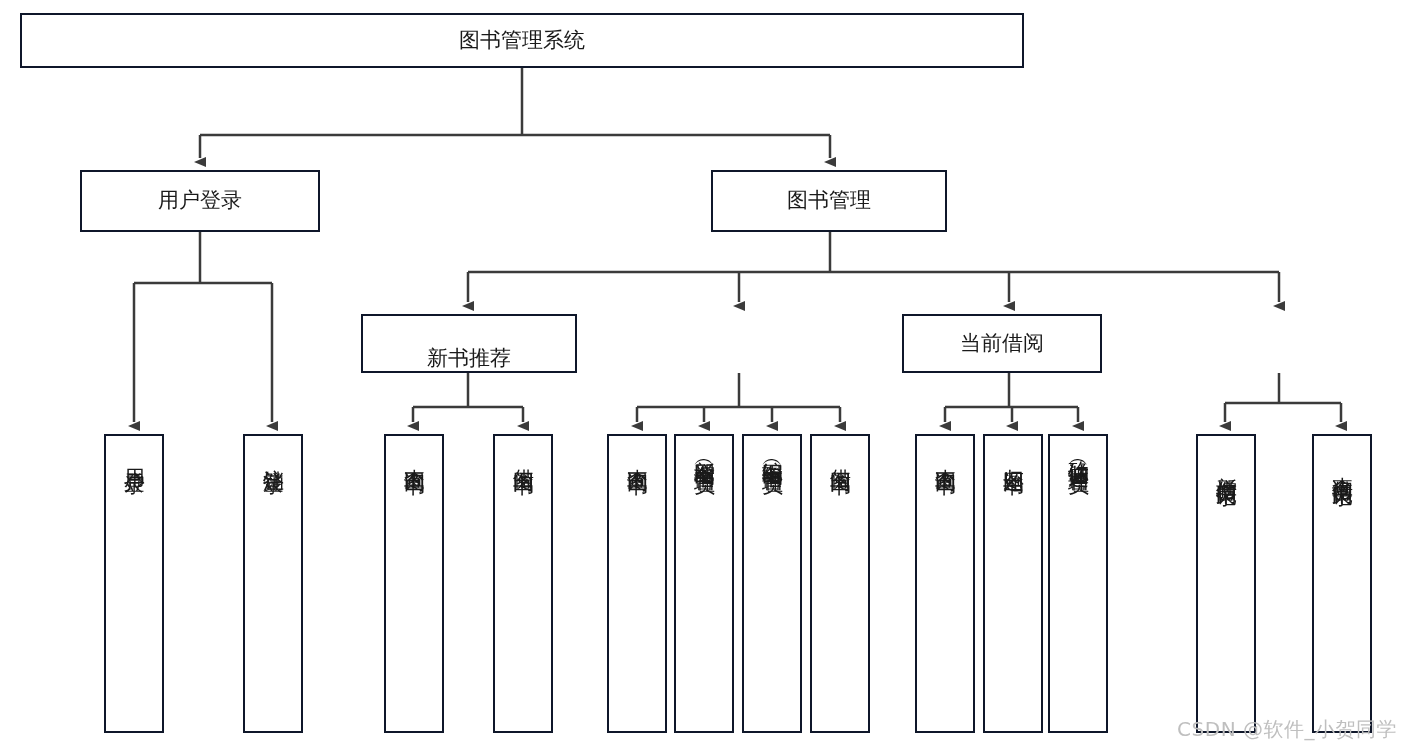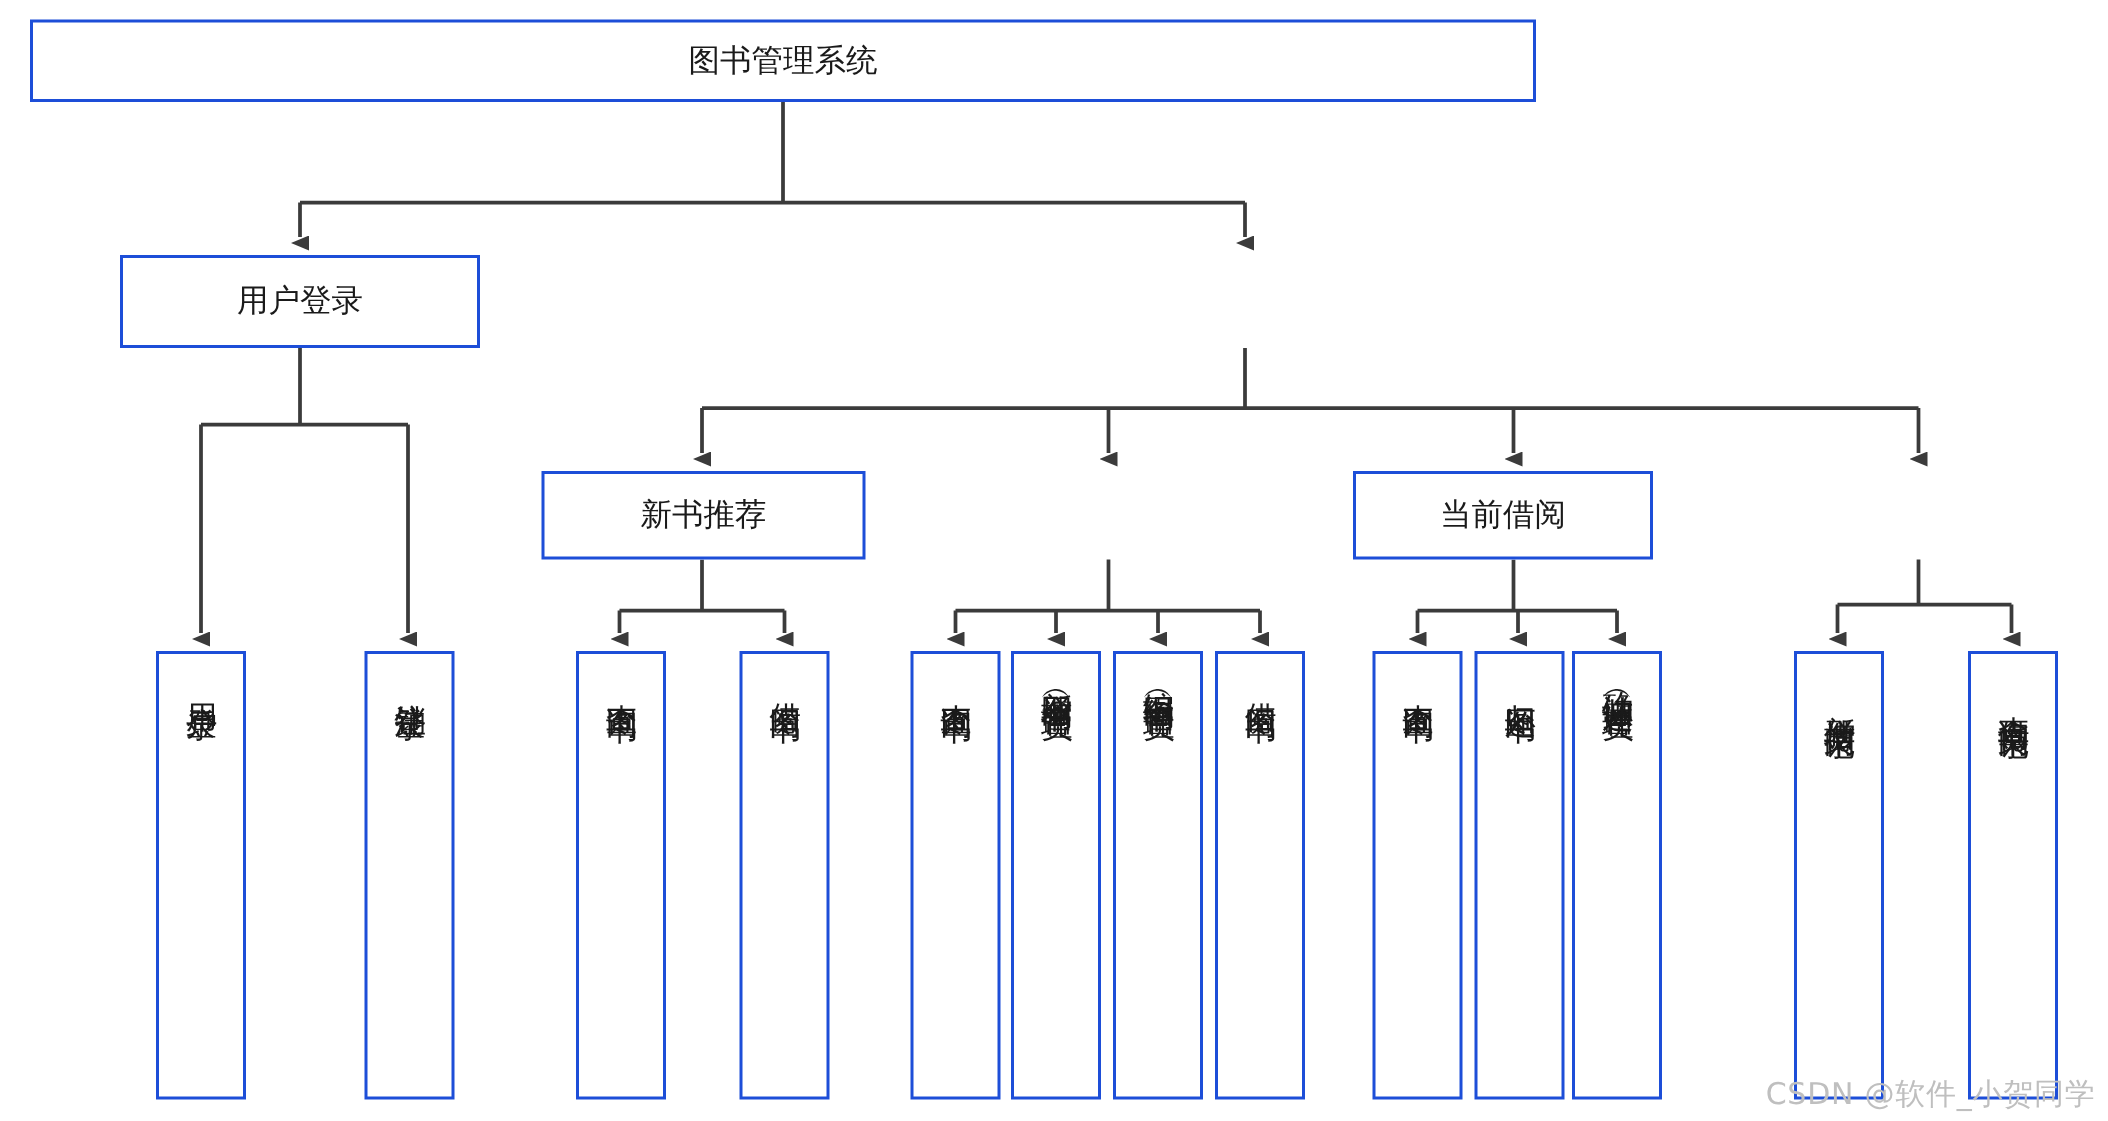--- a/index.html
+++ b/index.html
@@ -22,21 +22,21 @@
     position: absolute;
     left: 0;
     top: 0;
     width: 1405px;
     height: 747px;
   }
   .node {
     position: absolute;
     box-sizing: border-box;
     background: #ffffff;
-    border: 2px solid #1d4ed8;
+    border: 2px solid #0f172a;
     display: flex;
     align-items: center;
     justify-content: center;
     z-index: 2;
   }
   .node-label {
     color: #1a1a1a;
     text-align: center;
     line-height: 1.12;
     white-space: nowrap;
@@ -126,22 +126,25 @@
   </svg>
 
   <div class="node h" style="left:20px; top:13px; width:1004px; height:55px;">
     <span class="node-label">图书管理系统</span>
   </div>
 
   <div class="node h" style="left:80px; top:170px; width:240px; height:62px;">
     <span class="node-label">用户登录</span>
   </div>
 
-
-  <div class="node h" style="left:361px; top:314px; width:216px; height:59px;">
+  <div class="node h" style="left:711px; top:170px; width:236px; height:62px;">
+    <span class="node-label">图书管理</span>
+  </div>
+
+  <div class="node h" style="left:361px; top:314px; width:216px; height:59px;align-items:flex-end;">
     <span class="node-label">新书推荐</span>
   </div>
 
 
   <div class="node h" style="left:902px; top:314px; width:200px; height:59px;">
     <span class="node-label">当前借阅</span>
   </div>
 
 
   <div class="node v" style="left:104px; top:434px; width:60px; height:299px;">

